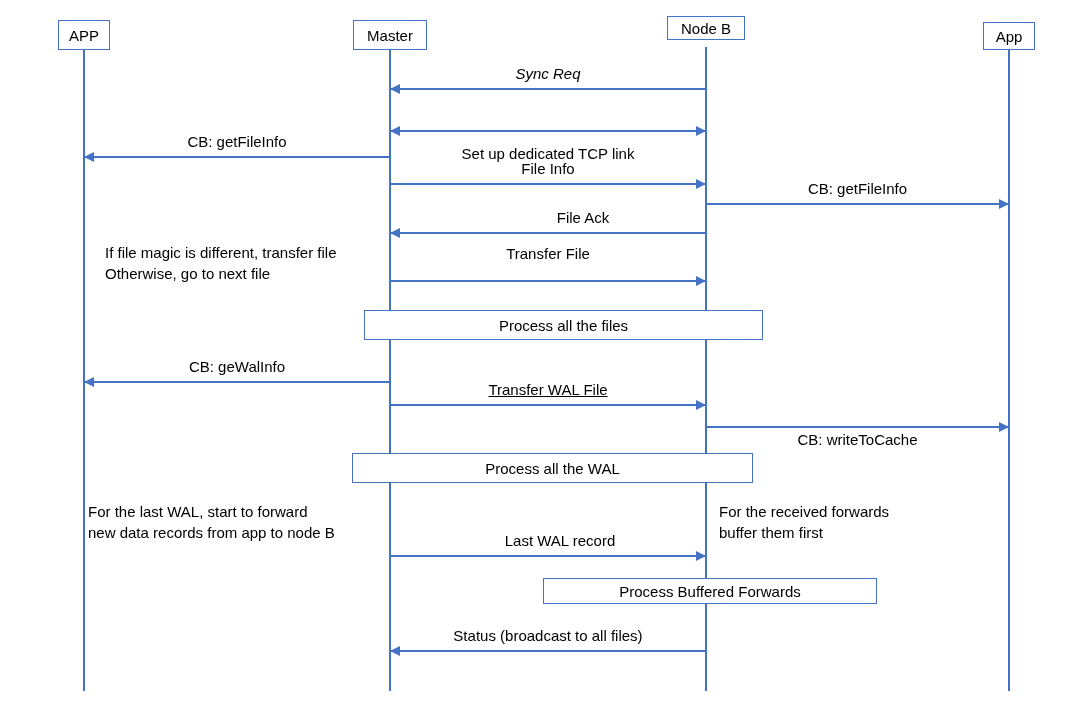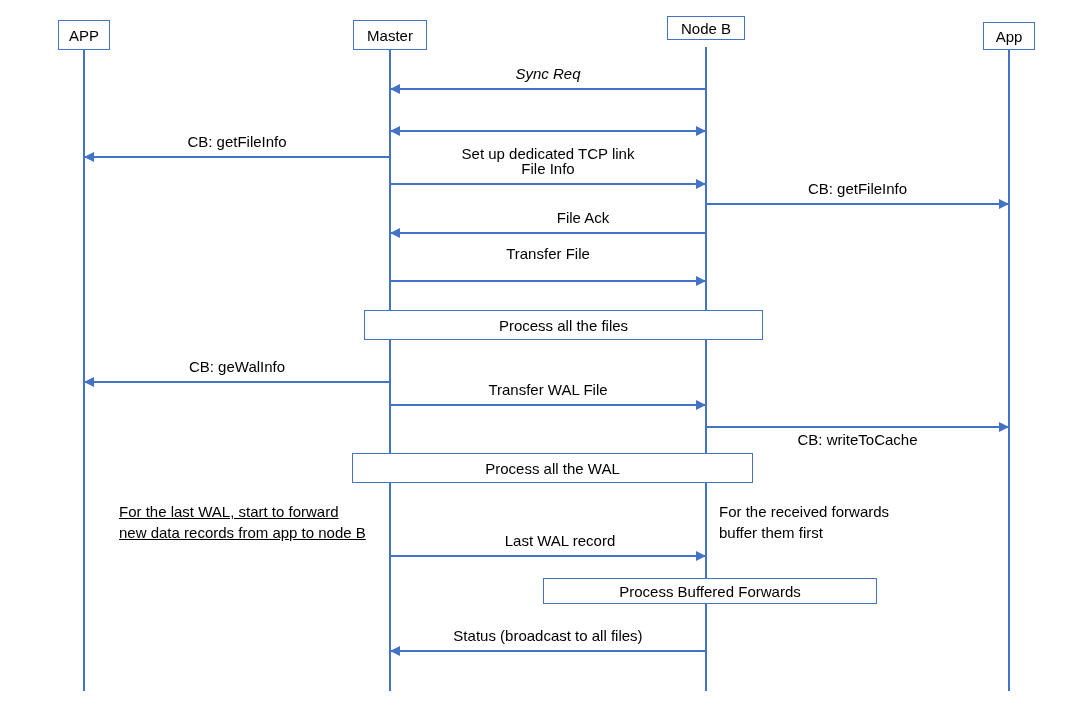--- a/index.html
+++ b/index.html
@@ -120,42 +120,44 @@
     <div class="arrow arrow-left" style="left: 390px; top: 228px;"></div>
     <div class="msg-label" style="left: 548px; top: 209px; margin-left: 35px;">File Ack</div>
     <div class="msg-line" style="left: 390px; top: 280.25px; width: 316px;"></div>
     <div class="arrow arrow-right" style="left: 696px; top: 276px;"></div>
     <div class="msg-label" style="left: 548px; top: 245px;">Transfer File</div>
     <div class="msg-line" style="left: 84px; top: 381.25px; width: 306px;"></div>
     <div class="arrow arrow-left" style="left: 84px; top: 377px;"></div>
     <div class="msg-label" style="left: 237px; top: 358px;">CB: geWalInfo</div>
     <div class="msg-line" style="left: 390px; top: 404.25px; width: 316px;"></div>
     <div class="arrow arrow-right" style="left: 696px; top: 400px;"></div>
-    <div class="msg-label" style="left: 548px; top: 381px;">Transfer WAL File</div>
+    <div class="msg-label" style="left: 548px; top: 381px; text-decoration: underline;">Transfer WAL File</div>
     <div class="msg-line" style="left: 706px; top: 426.25px; width: 303px;"></div>
     <div class="arrow arrow-right" style="left: 999px; top: 422px;"></div>
     <div class="msg-label" style="left: 857.5px; top: 403px; margin-top: 28px;">CB: writeToCache</div>
     <div class="msg-line" style="left: 390px; top: 555.25px; width: 316px;"></div>
     <div class="arrow arrow-right" style="left: 696px; top: 551px;"></div>
     <div class="msg-label" style="left: 560px; top: 532px;">Last WAL record</div>
     <div class="msg-line" style="left: 390px; top: 650.25px; width: 316px;"></div>
     <div class="arrow arrow-left" style="left: 390px; top: 646px;"></div>
     <div class="msg-label" style="left: 548px; top: 627px;">Status (broadcast to all files)</div>
     <div class="process-box" style="left: 364px; top: 310px; width: 399px; height: 30px;">
       <div class="">Process all the files</div>
     </div>
     <div class="process-box" style="left: 352px; top: 453px; width: 401px; height: 30px;">
       <div class="">Process all the WAL</div>
     </div>
     <div class="process-box" style="left: 543px; top: 578px; width: 334px; height: 26px;">
       <div class="">Process Buffered Forwards</div>
     </div>
     <div class="note" style="left: 105px; top: 242px;">
+      <div class="">If file magic is different, transfer file</div>
+      <div class="">Otherwise, go to next file</div>
     </div>
-    <div class="note" style="left: 119px; top: 501px; text-decoration: underline;">
+    <div class="note" style="left: 88px; top: 501px;">
       <div class="">For the last WAL, start to forward</div>
       <div class="">new data records from app to node B</div>
     </div>
     <div class="note" style="left: 719px; top: 501px;">
       <div class="">For the received forwards</div>
       <div class="">buffer them first</div>
     </div>
   </div>
 
 </body></html>

